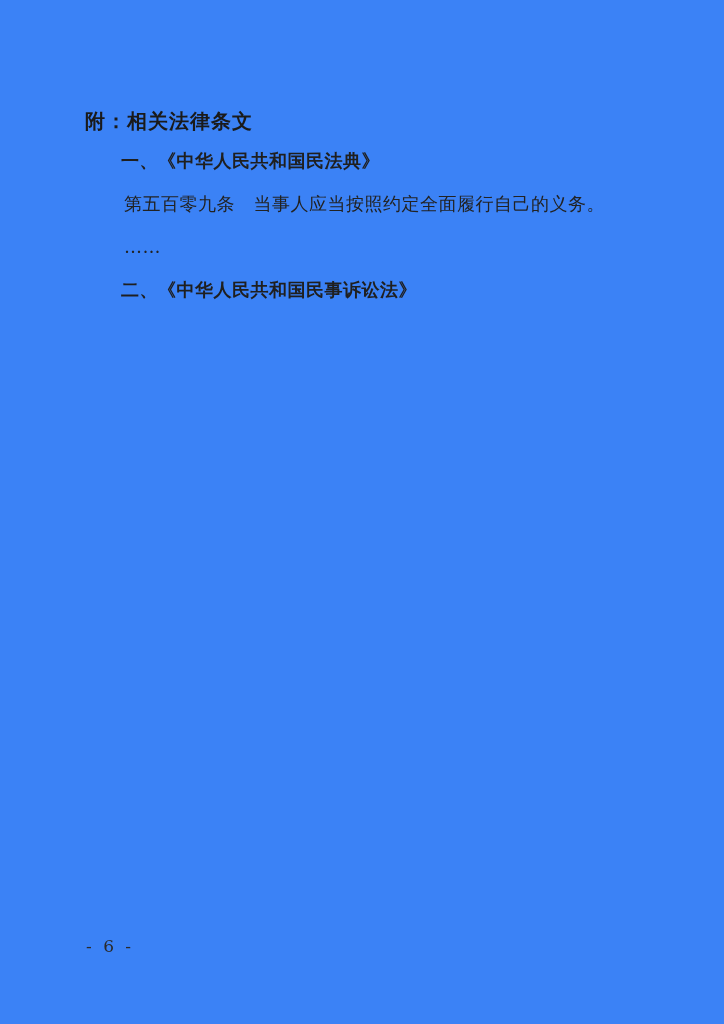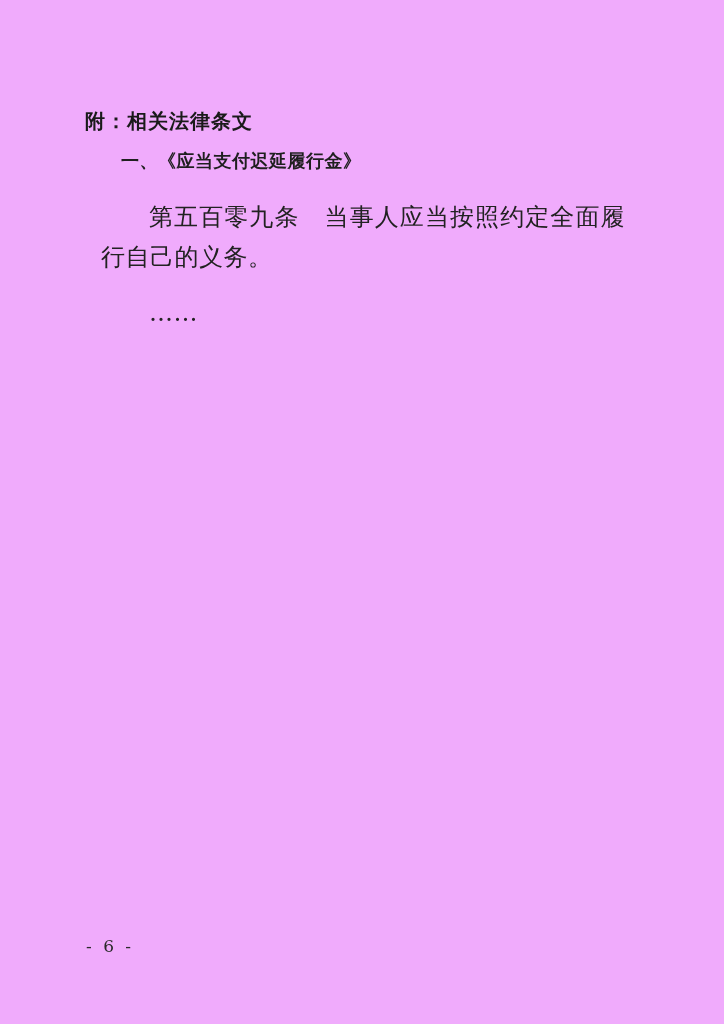--- a/index.html
+++ b/index.html
@@ -5,21 +5,21 @@
   html, body {
     margin: 0;
     padding: 0;
     background: #e8e8e8;
   }
   .page {
     position: relative;
     width: 724px;
     height: 1024px;
     margin: 0 auto;
-    background: #f0abfc;
+    background: #3b82f6;
     color: #1f1f1f;
     font-family: "DejaVu Serif", "Liberation Serif", serif;
     overflow: hidden;
   }
   .content {
     position: absolute;
     left: 85px;
     top: 101px;
     width: 556px;
   }
@@ -35,22 +35,22 @@
   .section-title {
     margin: 0;
     font-weight: bold;
     font-size: 18px;
     line-height: 40px;
     text-indent: 2em;
     letter-spacing: 0.5px;
     color: #1f1f1f;
   }
   .body-text {
-    margin: 16px;
-    font-size: 24px;
+    margin: 3px;
+    font-size: 18px;
     line-height: 40px;
     text-indent: 2em;
     text-align: justify;
     letter-spacing: 0.5px;
     color: #222222;
   }
   .page-footer {
     position: absolute;
     left: 86px;
     top: 936px;
@@ -60,24 +60,25 @@
   }
 </style>
 </head>
 <body>
 
 <div class="page">
   <div class="content">
 
     <h1 class="doc-heading">附：相关法律条文</h1>
 
-    <p class="section-title">一、《应当支付迟延履行金》</p>
+    <p class="section-title">一、《中华人民共和国民法典》</p>
 
     <p class="body-text">第五百零九条　当事人应当按照约定全面履行自己的义务。</p>
 
     <p class="body-text">……</p>
 
+    <p class="section-title">二、《中华人民共和国民事诉讼法》</p>
 
 
   </div>
 
   <div class="page-footer">- 6 -</div>
 </div>
 
 </body></html>

